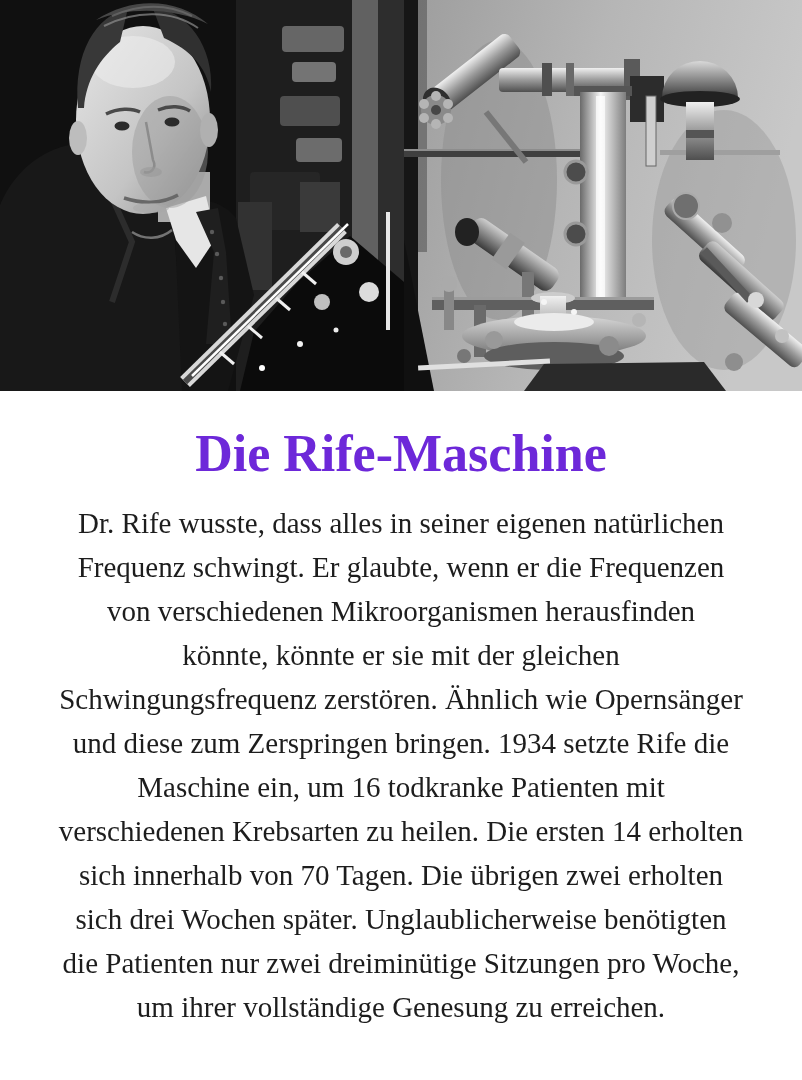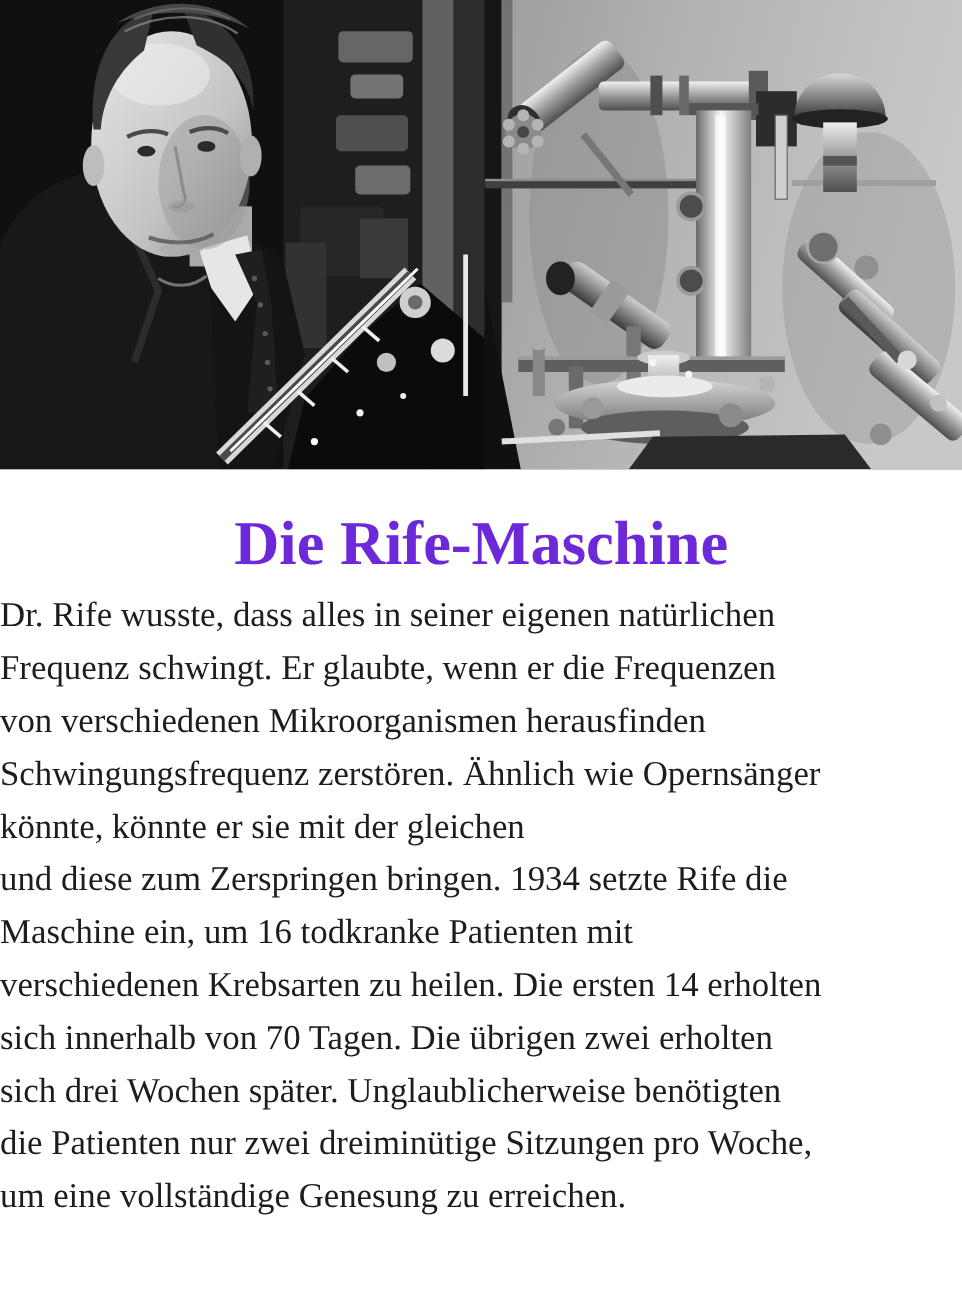--- a/index.html
+++ b/index.html
@@ -9,21 +9,21 @@
   }
   .photo-strip{display:flex;height:391px;width:802px;background:#000;}
   .photo-left{width:404px;height:391px;overflow:hidden;}
   .photo-right{width:398px;height:391px;overflow:hidden;}
   .photo-strip svg{display:block;width:100%;height:100%;}
   .page-title{
     margin:36px 0 0 0;text-align:center;
     font-size:52px;line-height:54px;font-weight:bold;color:#6d28d9;
   }
   .article{
-    margin-top:10px;text-align:left;
+    margin-top:20px;text-align:center;
     font-size:29px;line-height:44px;color:#1d1d1d;
   }
   .article .tline{white-space:nowrap;}
 </style>
 </head>
 <body>
 
 <div class="photo-strip">
 
   <div class="photo-left">
@@ -238,22 +238,22 @@
     </svg>
   </div>
 </div>
 
 <h1 class="page-title">Die Rife-Maschine</h1>
 
 <div class="article">
   <div class="tline">Dr. Rife wusste, dass alles in seiner eigenen natürlichen</div>
   <div class="tline">Frequenz schwingt. Er glaubte, wenn er die Frequenzen</div>
   <div class="tline">von verschiedenen Mikroorganismen herausfinden</div>
+  <div class="tline">könnte, könnte er sie mit der gleichen</div>
   <div class="tline">Schwingungsfrequenz zerstören. Ähnlich wie Opernsänger</div>
-  <div class="tline">könnte, könnte er sie mit der gleichen</div>
   <div class="tline">und diese zum Zerspringen bringen. 1934 setzte Rife die</div>
   <div class="tline">Maschine ein, um 16 todkranke Patienten mit</div>
   <div class="tline">verschiedenen Krebsarten zu heilen. Die ersten 14 erholten</div>
   <div class="tline">sich innerhalb von 70 Tagen. Die übrigen zwei erholten</div>
   <div class="tline">sich drei Wochen später. Unglaublicherweise benötigten</div>
   <div class="tline">die Patienten nur zwei dreiminütige Sitzungen pro Woche,</div>
-  <div class="tline">um eine vollständige Genesung zu erreichen.</div>
+  <div class="tline">um ihrer vollständige Genesung zu erreichen.</div>
 </div>
 
 </body></html>

